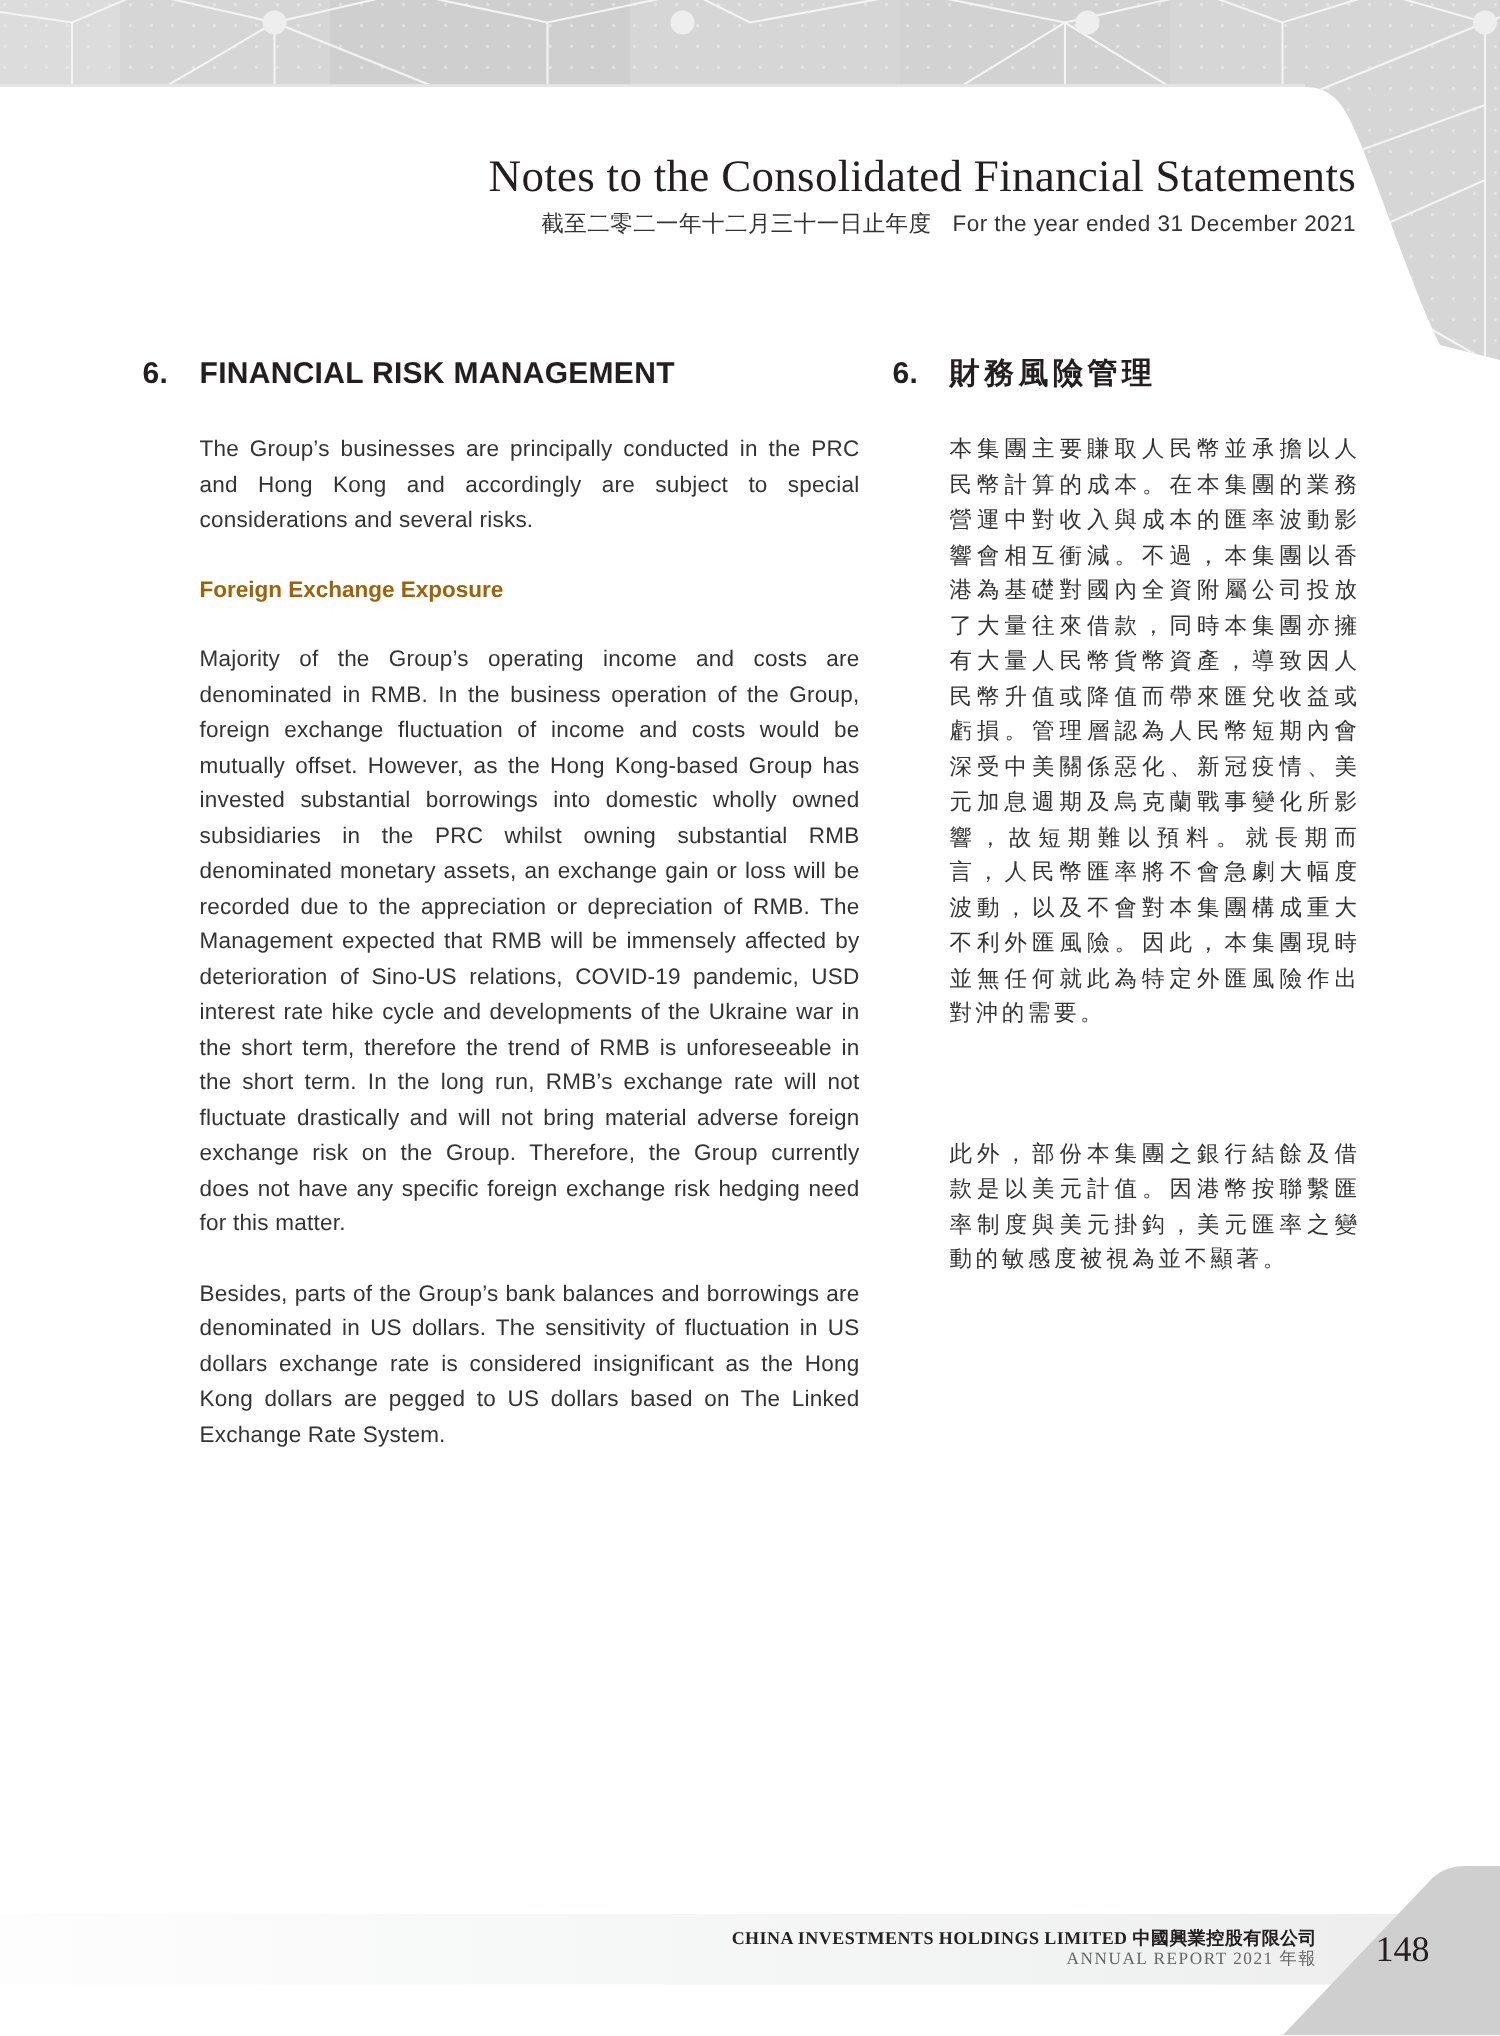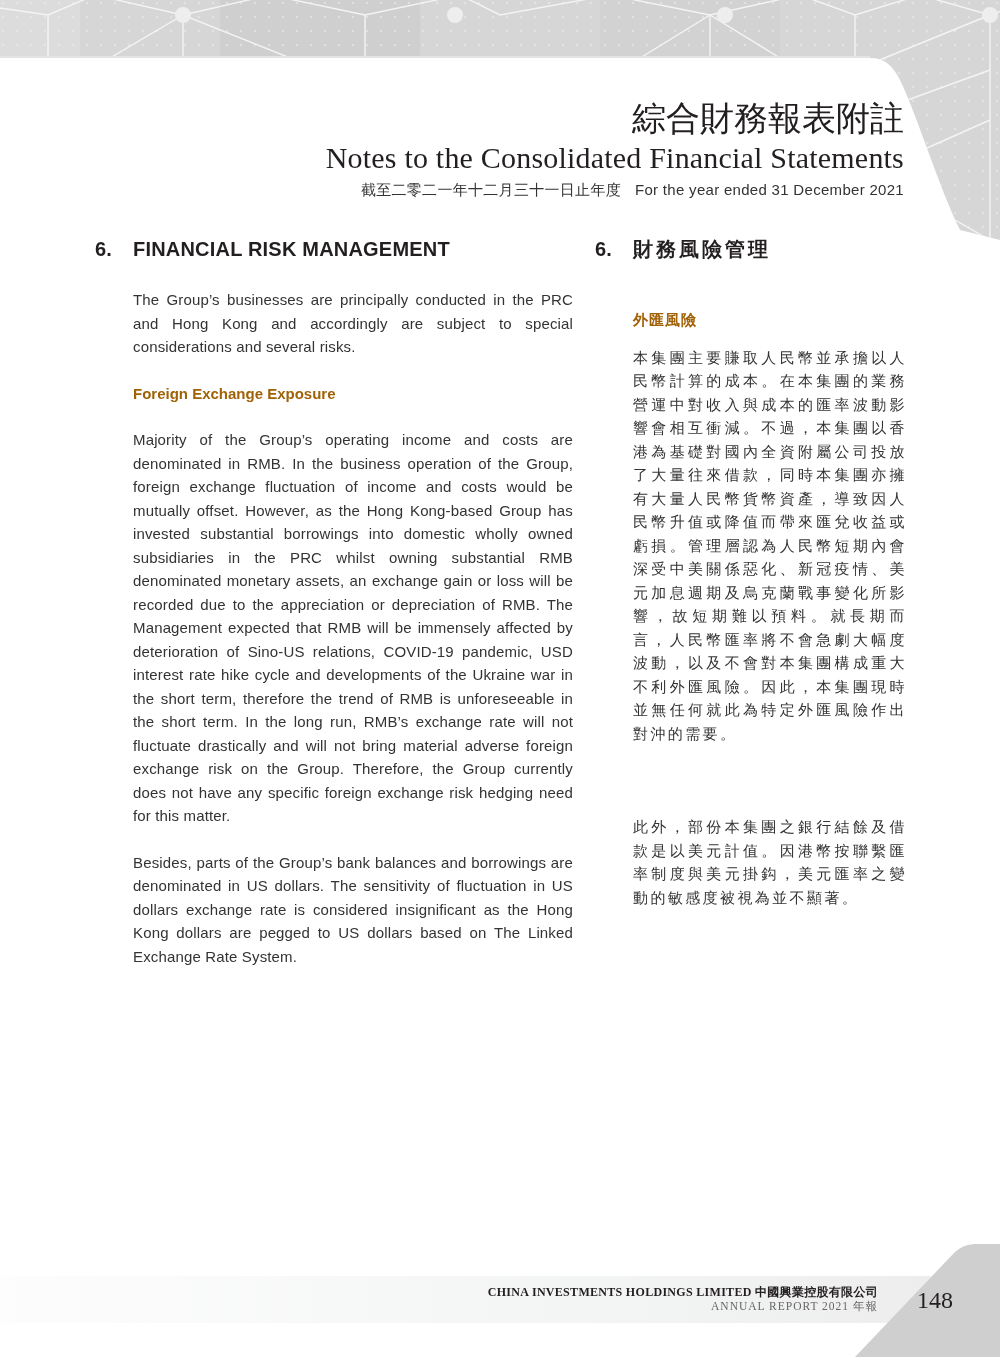--- a/index.html
+++ b/index.html
@@ -108,21 +108,20 @@
       <circle cx="183" cy="15" r="8"></circle>
       <circle cx="455" cy="15" r="8"></circle>
       <circle cx="725" cy="15" r="8"></circle>
       <circle cx="990" cy="15" r="8"></circle>
     </g>
   </g>
   <rect x="0" y="56" width="870" height="2" fill="#e4e4e4"></rect>
 </svg>
 
 <div class="header-title">
-  <div class="title-zh">綜合財務報表附註</div>
   <div class="title-en">Notes to the Consolidated Financial Statements</div>
   <div class="title-sub">
     <span class="zh">截至二零二一年十二月三十一日止年度</span><span>For the year ended 31 December 2021</span>
   </div>
 </div>
 
 <div class="col col-en">
   <div class="section-heading">
     <span class="num">6.</span>
     <span class="text">FINANCIAL RISK MANAGEMENT</span>
@@ -134,21 +133,20 @@
     <p class="para" style="margin-top:23px;">Besides, parts of the Group’s bank balances and borrowings are denominated in US dollars. The sensitivity of fluctuation in US dollars exchange rate is considered insignificant as the Hong Kong dollars are pegged to US dollars based on The Linked Exchange Rate System.</p>
   </div>
 </div>
 
 <div class="col col-zh">
   <div class="section-heading">
     <span class="num">6.</span>
     <span class="text">財務風險管理</span>
   </div>
   <div class="body-block" style="margin-top:26px;">
-    <p class="sub-heading" style="margin-top:46px;">外匯風險</p>
     <p class="para" style="margin-top:14px;">本集團主要賺取人民幣並承擔以人民幣計算的成本。在本集團的業務營運中對收入與成本的匯率波動影響會相互衝減。不過，本集團以香港為基礎對國內全資附屬公司投放了大量往來借款，同時本集團亦擁有大量人民幣貨幣資產，導致因人民幣升值或降值而帶來匯兌收益或虧損。管理層認為人民幣短期內會深受中美關係惡化、新冠疫情、美元加息週期及烏克蘭戰事變化所影響，故短期難以預料。就長期而言，人民幣匯率將不會急劇大幅度波動，以及不會對本集團構成重大不利外匯風險。因此，本集團現時並無任何就此為特定外匯風險作出對沖的需要。</p>
     <p class="para" style="margin-top:70px;">此外，部份本集團之銀行結餘及借款是以美元計值。因港幣按聯繫匯率制度與美元掛鈎，美元匯率之變動的敏感度被視為並不顯著。</p>
   </div>
 </div>
 
 <div class="footer-band"></div>
 <svg class="footer-corner" viewBox="0 0 1000 117" preserveAspectRatio="none">
   <path d="M855 117 L955 12 C962 6, 968 4, 978 4 H1000 V117 Z" fill="#cfcfcf"></path>
 </svg>
 <div class="footer-text">

